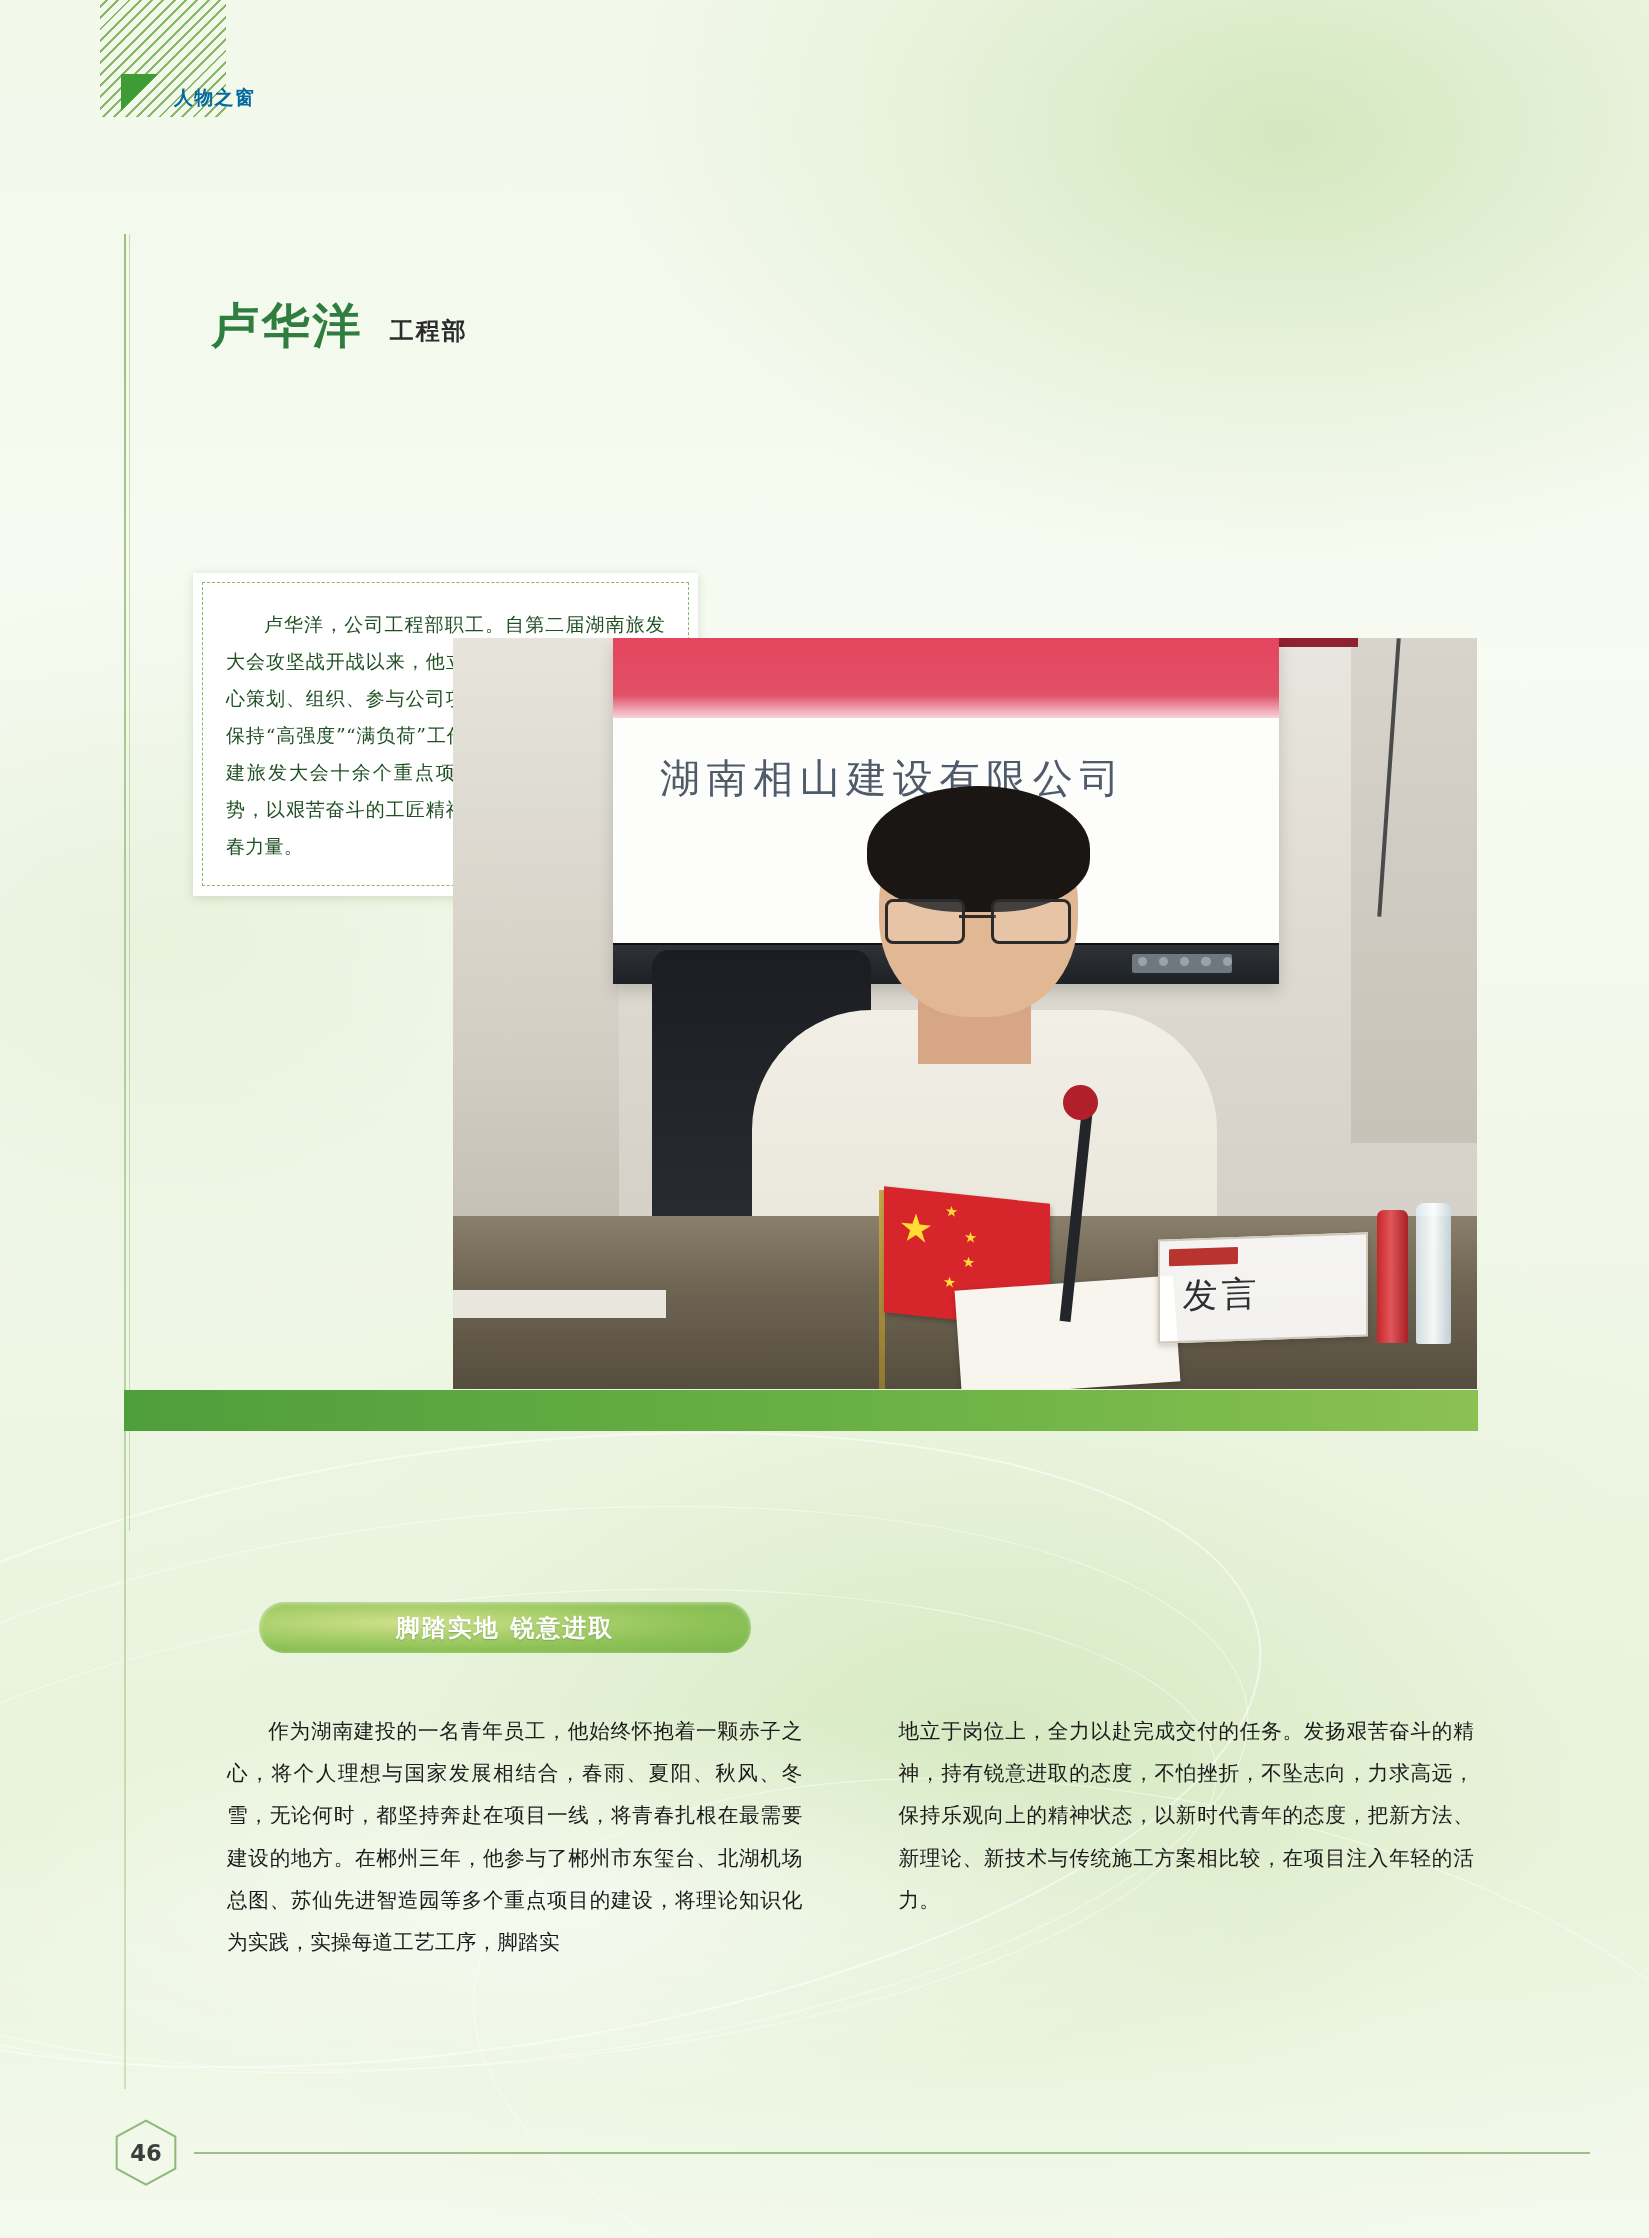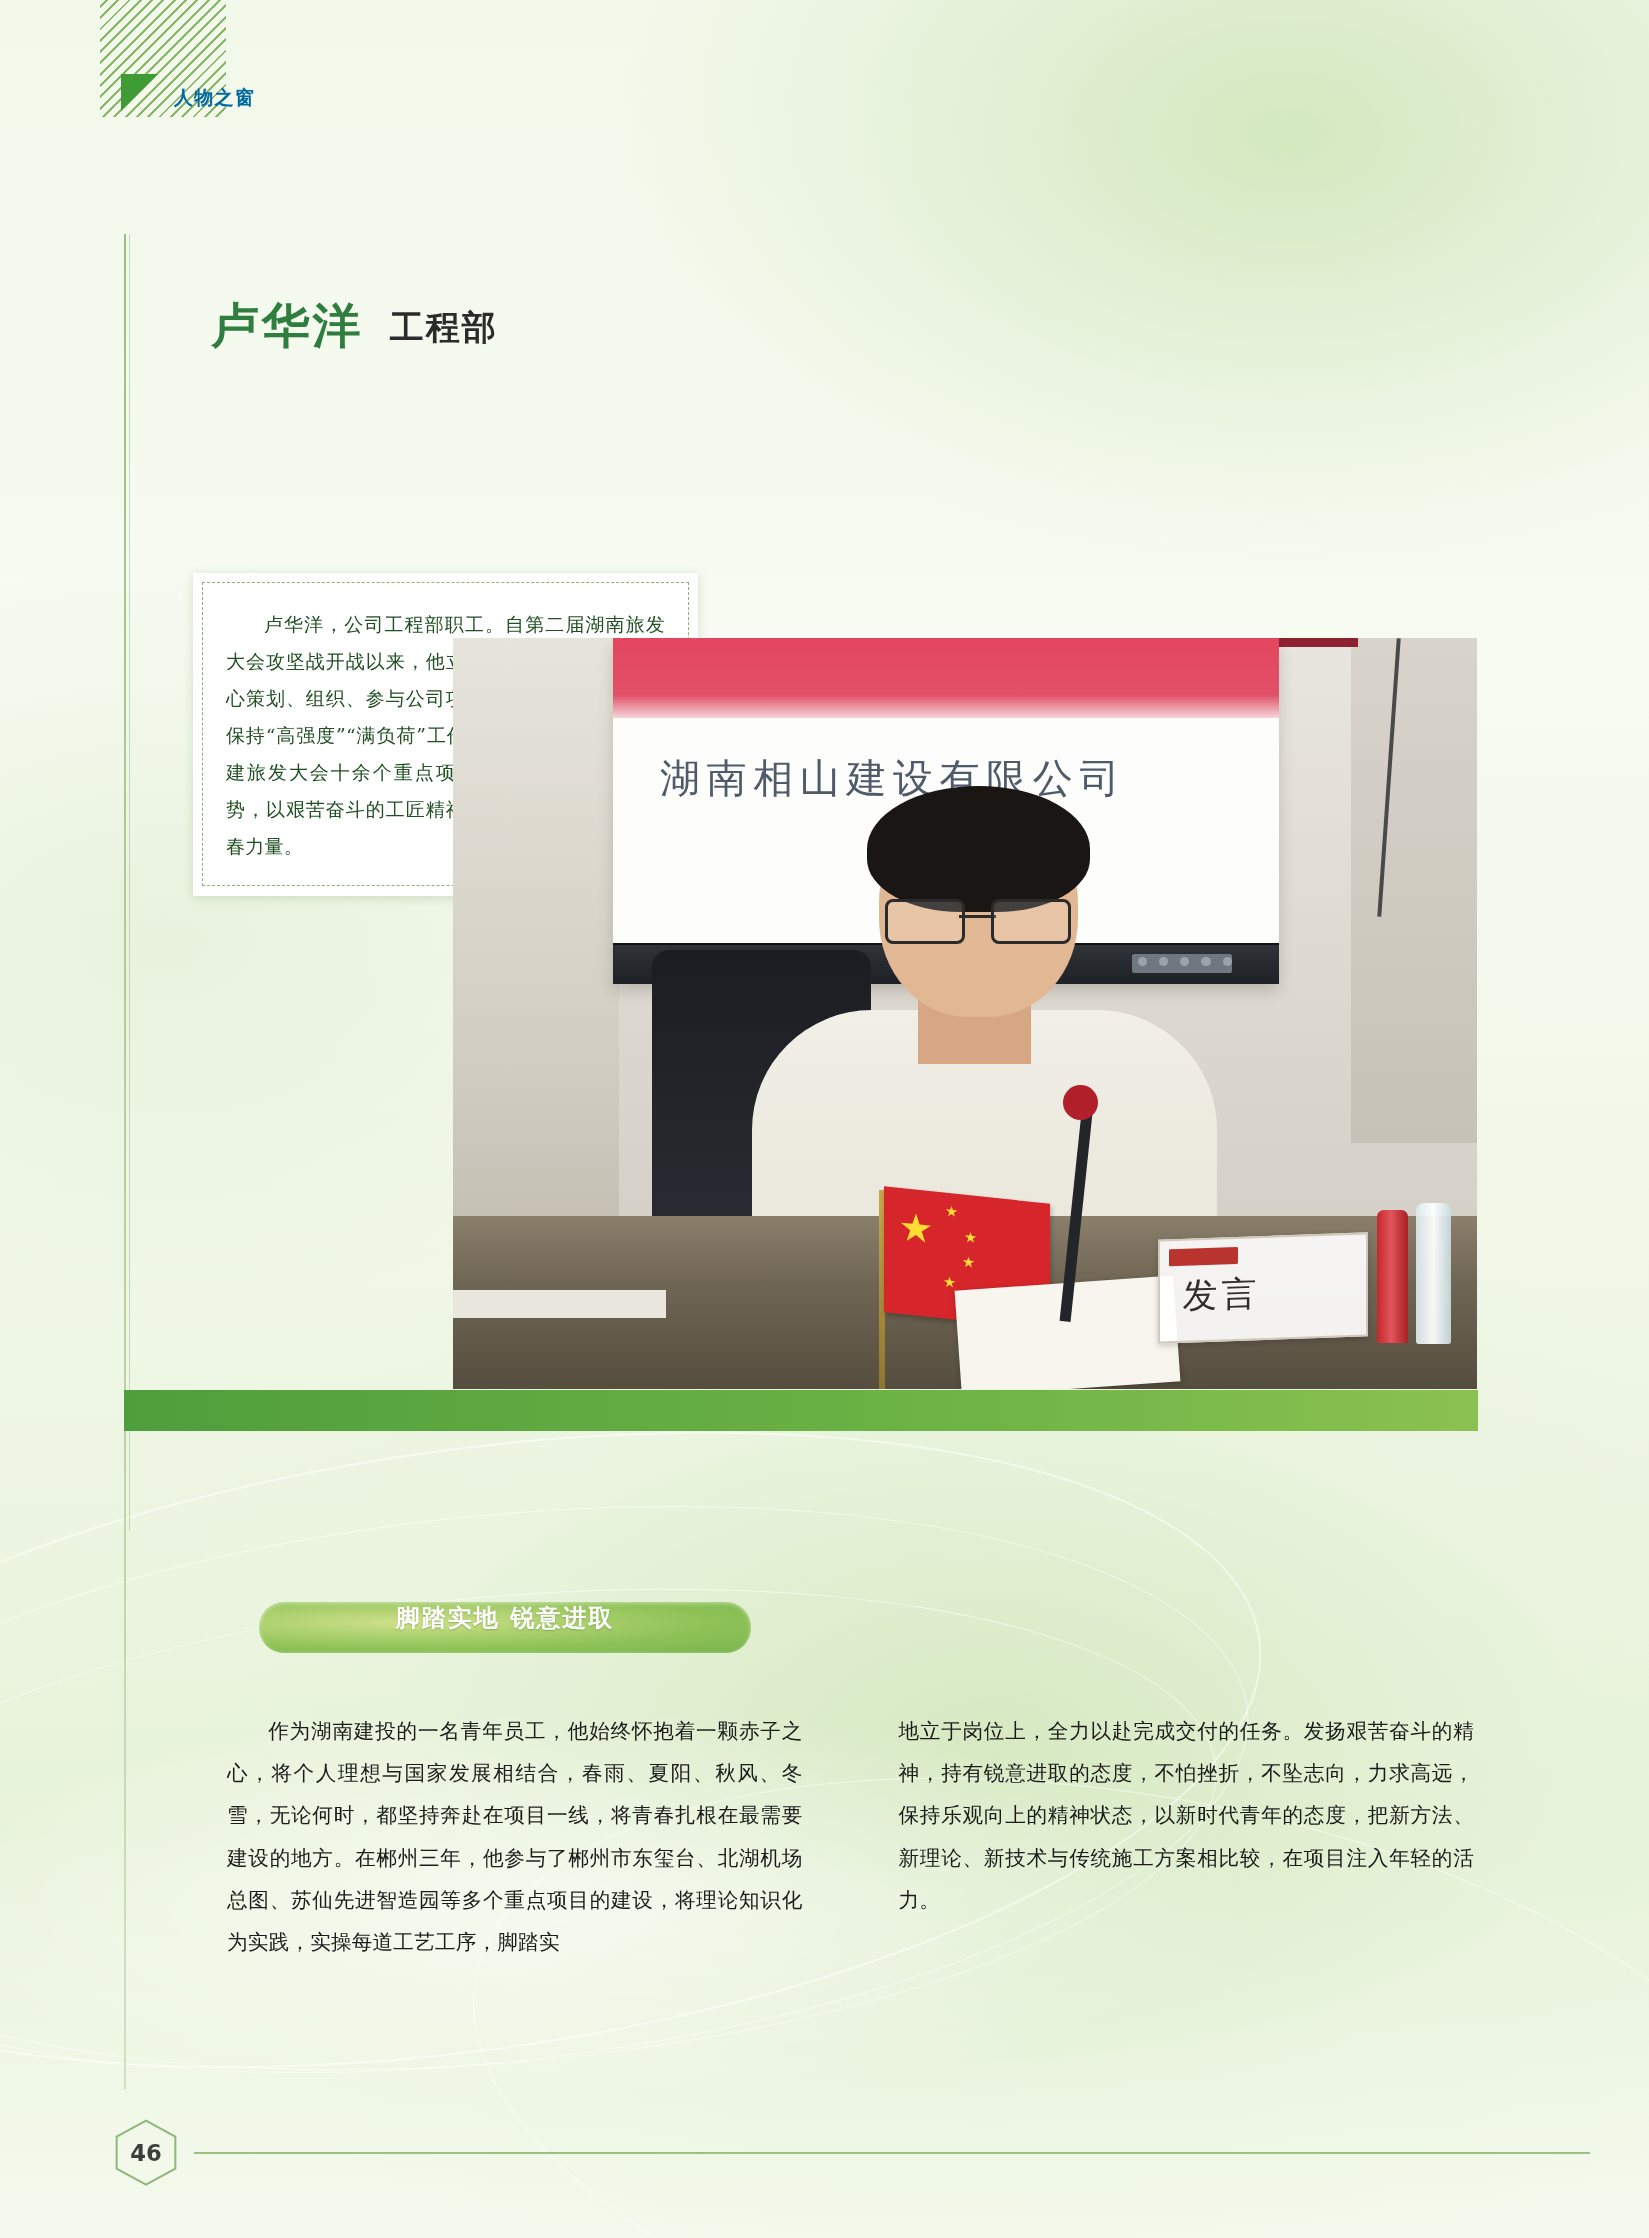--- a/index.html
+++ b/index.html
@@ -110,22 +110,22 @@
   }
   .person-name {
     font-family: "DejaVu Serif", "Liberation Serif", serif;
     font-size: 48px;
     font-weight: bold;
     color: #2f7d3f;
     letter-spacing: 2.7px;
     line-height: 1;
   }
   .person-dept {
-    font-family: Liberation Serif, serif;
-    font-size: 34px;
+    font-family: Liberation Mono, monospace;
+    font-size: 24px;
     font-weight: bold;
     color: #2b2b2b;
     letter-spacing: 2px;
     line-height: 1.1;
     padding-bottom: 2.7px;
   }
 
   
   .profile-card {
     position: absolute;
@@ -373,21 +373,21 @@
   
   .pill {
     position: absolute;
     left: 259px;
     top: 1602px;
     width: 492px;
     height: 51px;
     border-radius: 25px;
     background: radial-gradient(ellipse at 30% 40%, #cfe08a 0%, #a9cf6c 35%, #8ec257 62%, #79b54c 100%);
     display: flex;
-    align-items: flex-start;
+    align-items: center;
     justify-content: center;
     box-shadow: inset 0 1.3px 4px rgba(255,255,255,0.5);
   }
   .pill-text {
     font-family: "DejaVu Sans", "Liberation Sans", sans-serif;
     font-size: 24px;
     font-weight: bold;
     color: #ffffff;
     letter-spacing: 2px;
     text-shadow: 0 0.7px 1.3px rgba(60,100,40,0.35);

